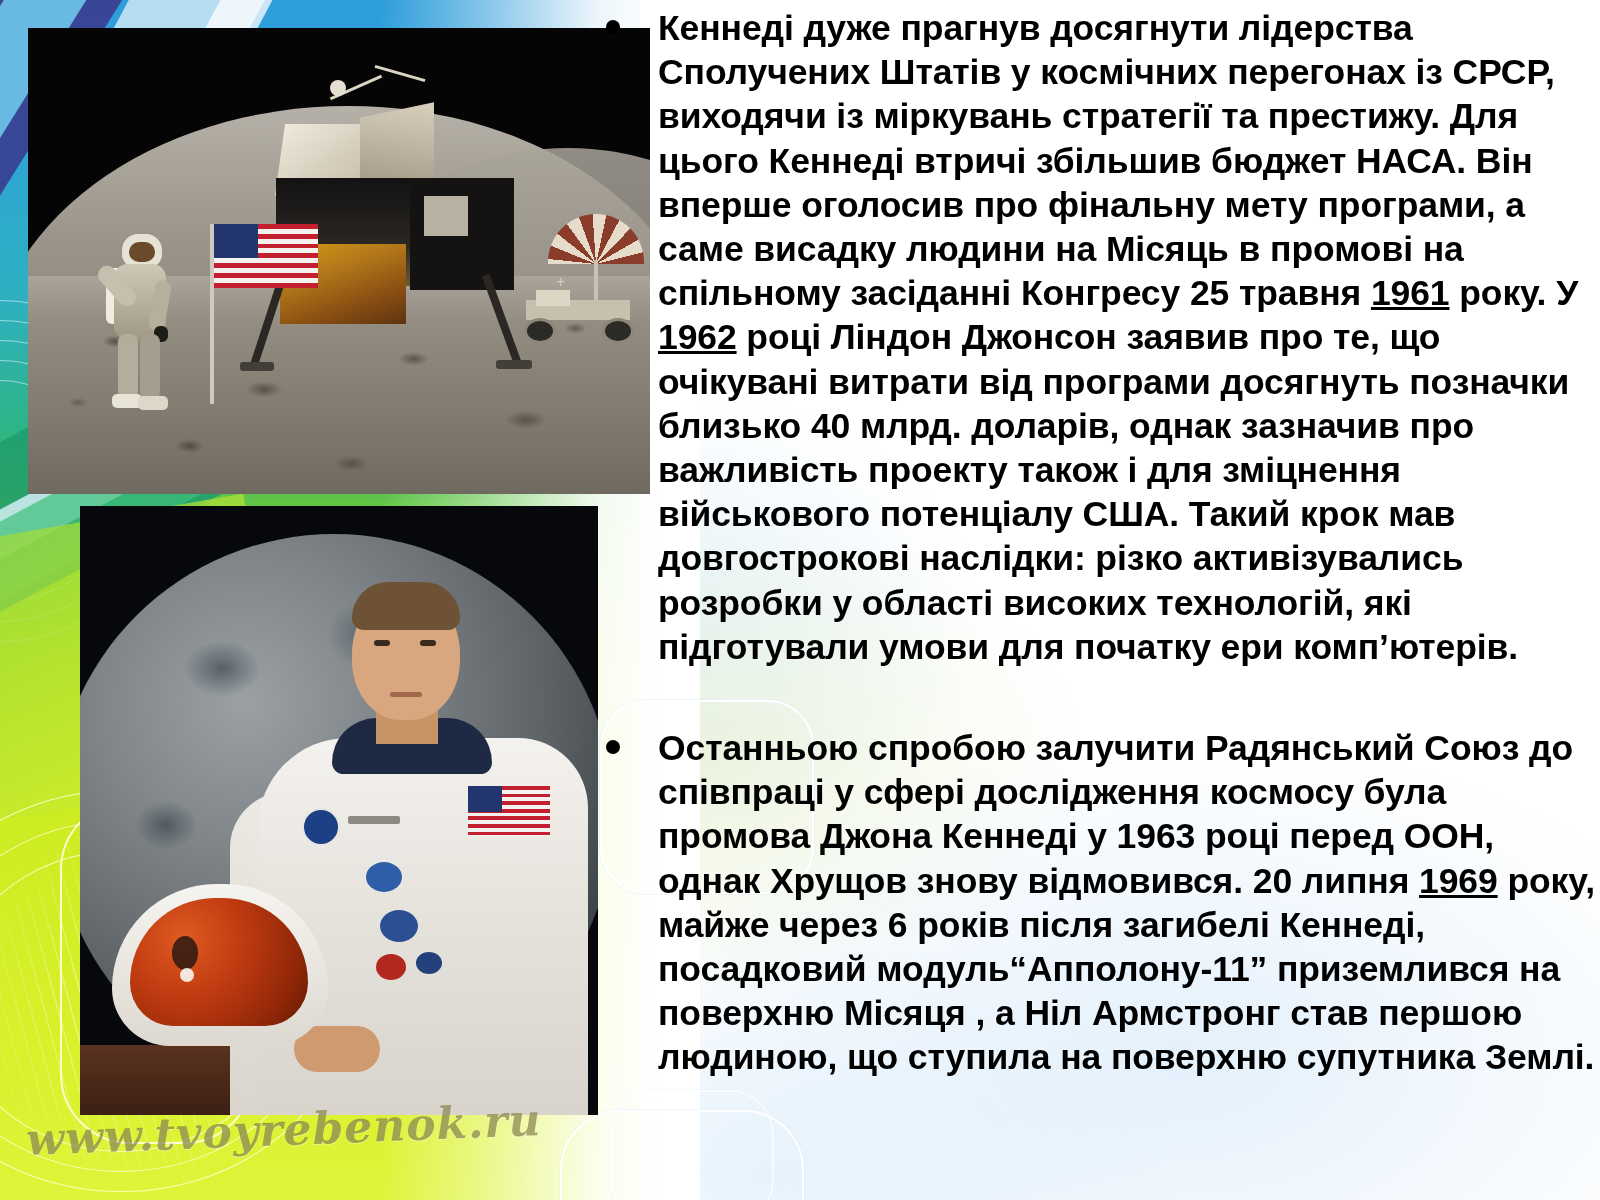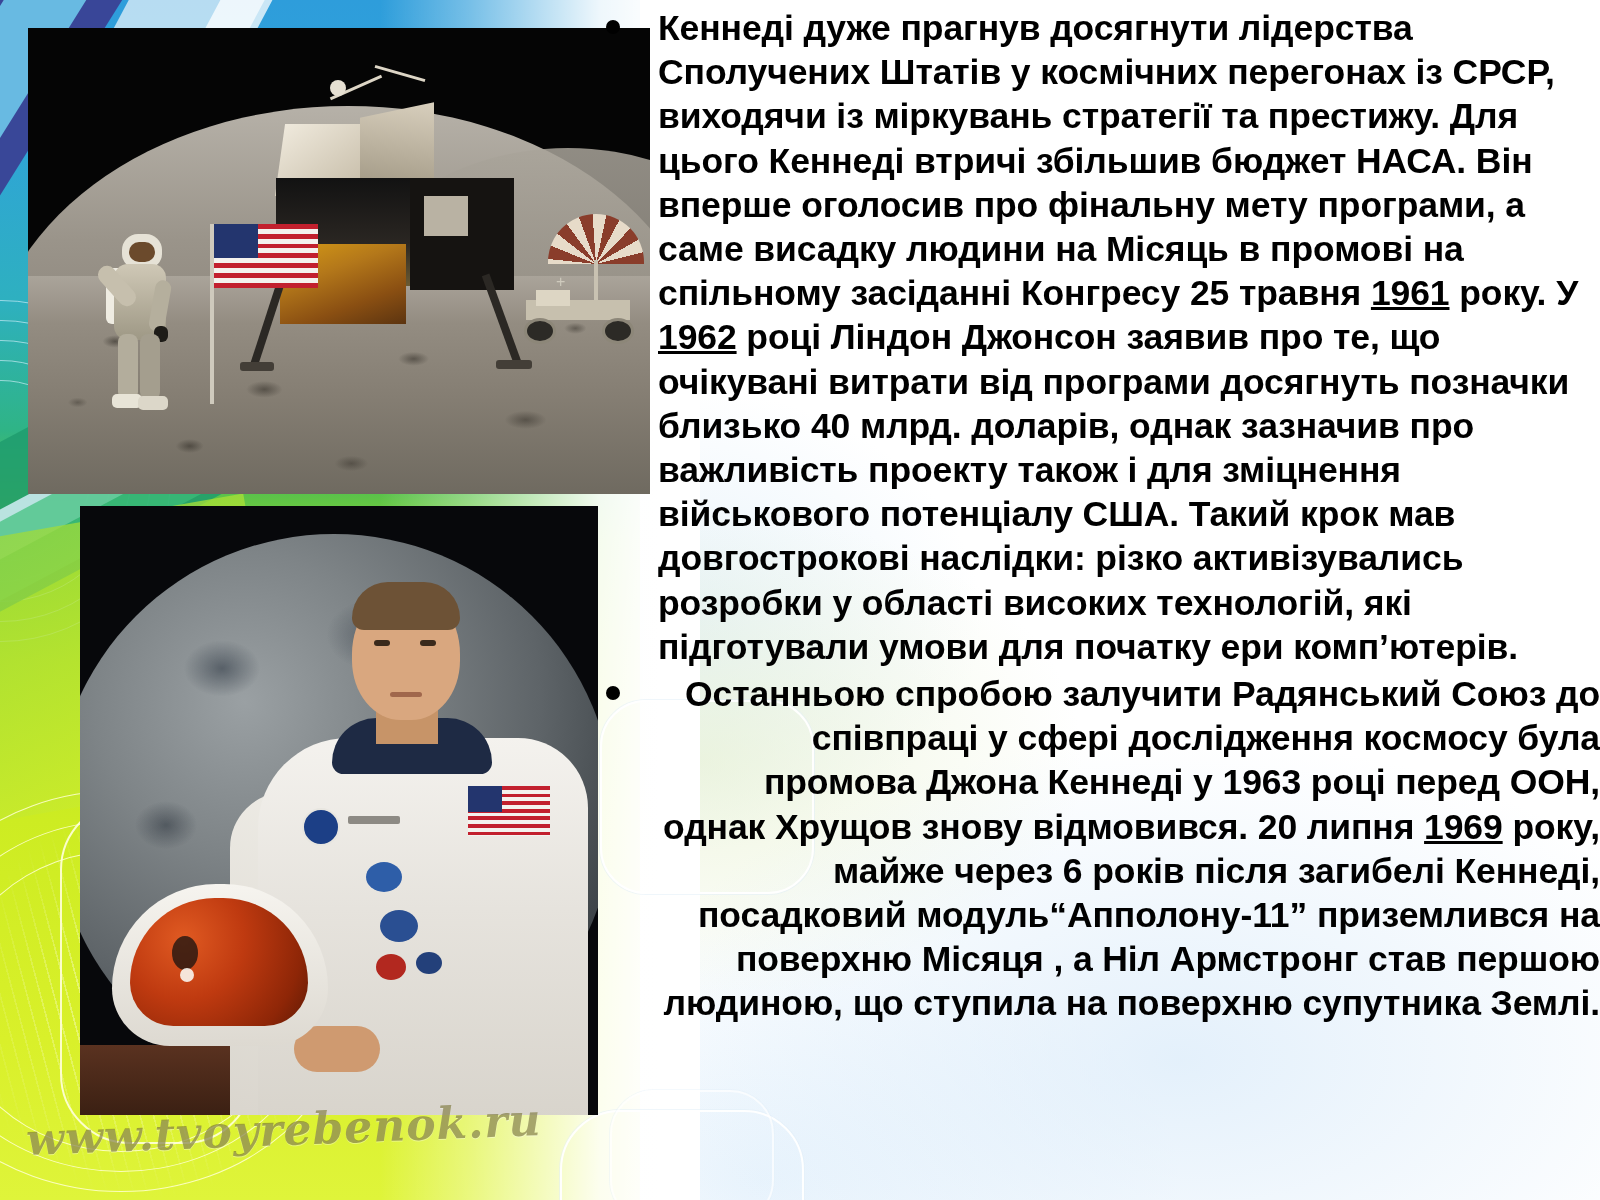--- a/index.html
+++ b/index.html
@@ -172,21 +172,21 @@
   .bullet-gap{flex:0 0 auto;width:38px;}
   .para{
     font-weight:bold;color:#000;
     font-size:35.5px;line-height:44.2px;
     letter-spacing:-0.1px;
     white-space:pre-line;
     text-rendering:optimizeLegibility;
   }
   #bullet-1{left:6px;top:6px;width:994px;}
   #bullet-1 .bullet-dot{margin-top:14px;}
-  #bullet-2{left:6px;top:672px;width:994px;text-align:right;}
+  #bullet-2{left:6px;top:726px;width:994px;}
   #bullet-2 .bullet-dot{margin-top:14px;}
   .para u{text-decoration:underline;text-underline-offset:2px;}
 
   
   .watermark{
     position:absolute;left:26px;top:1104px;
     font-family:"DejaVu Serif","Liberation Serif",serif;
     font-style:italic;font-weight:bold;font-size:44px;
     color:rgba(116,112,48,.62);
     letter-spacing:1px;

